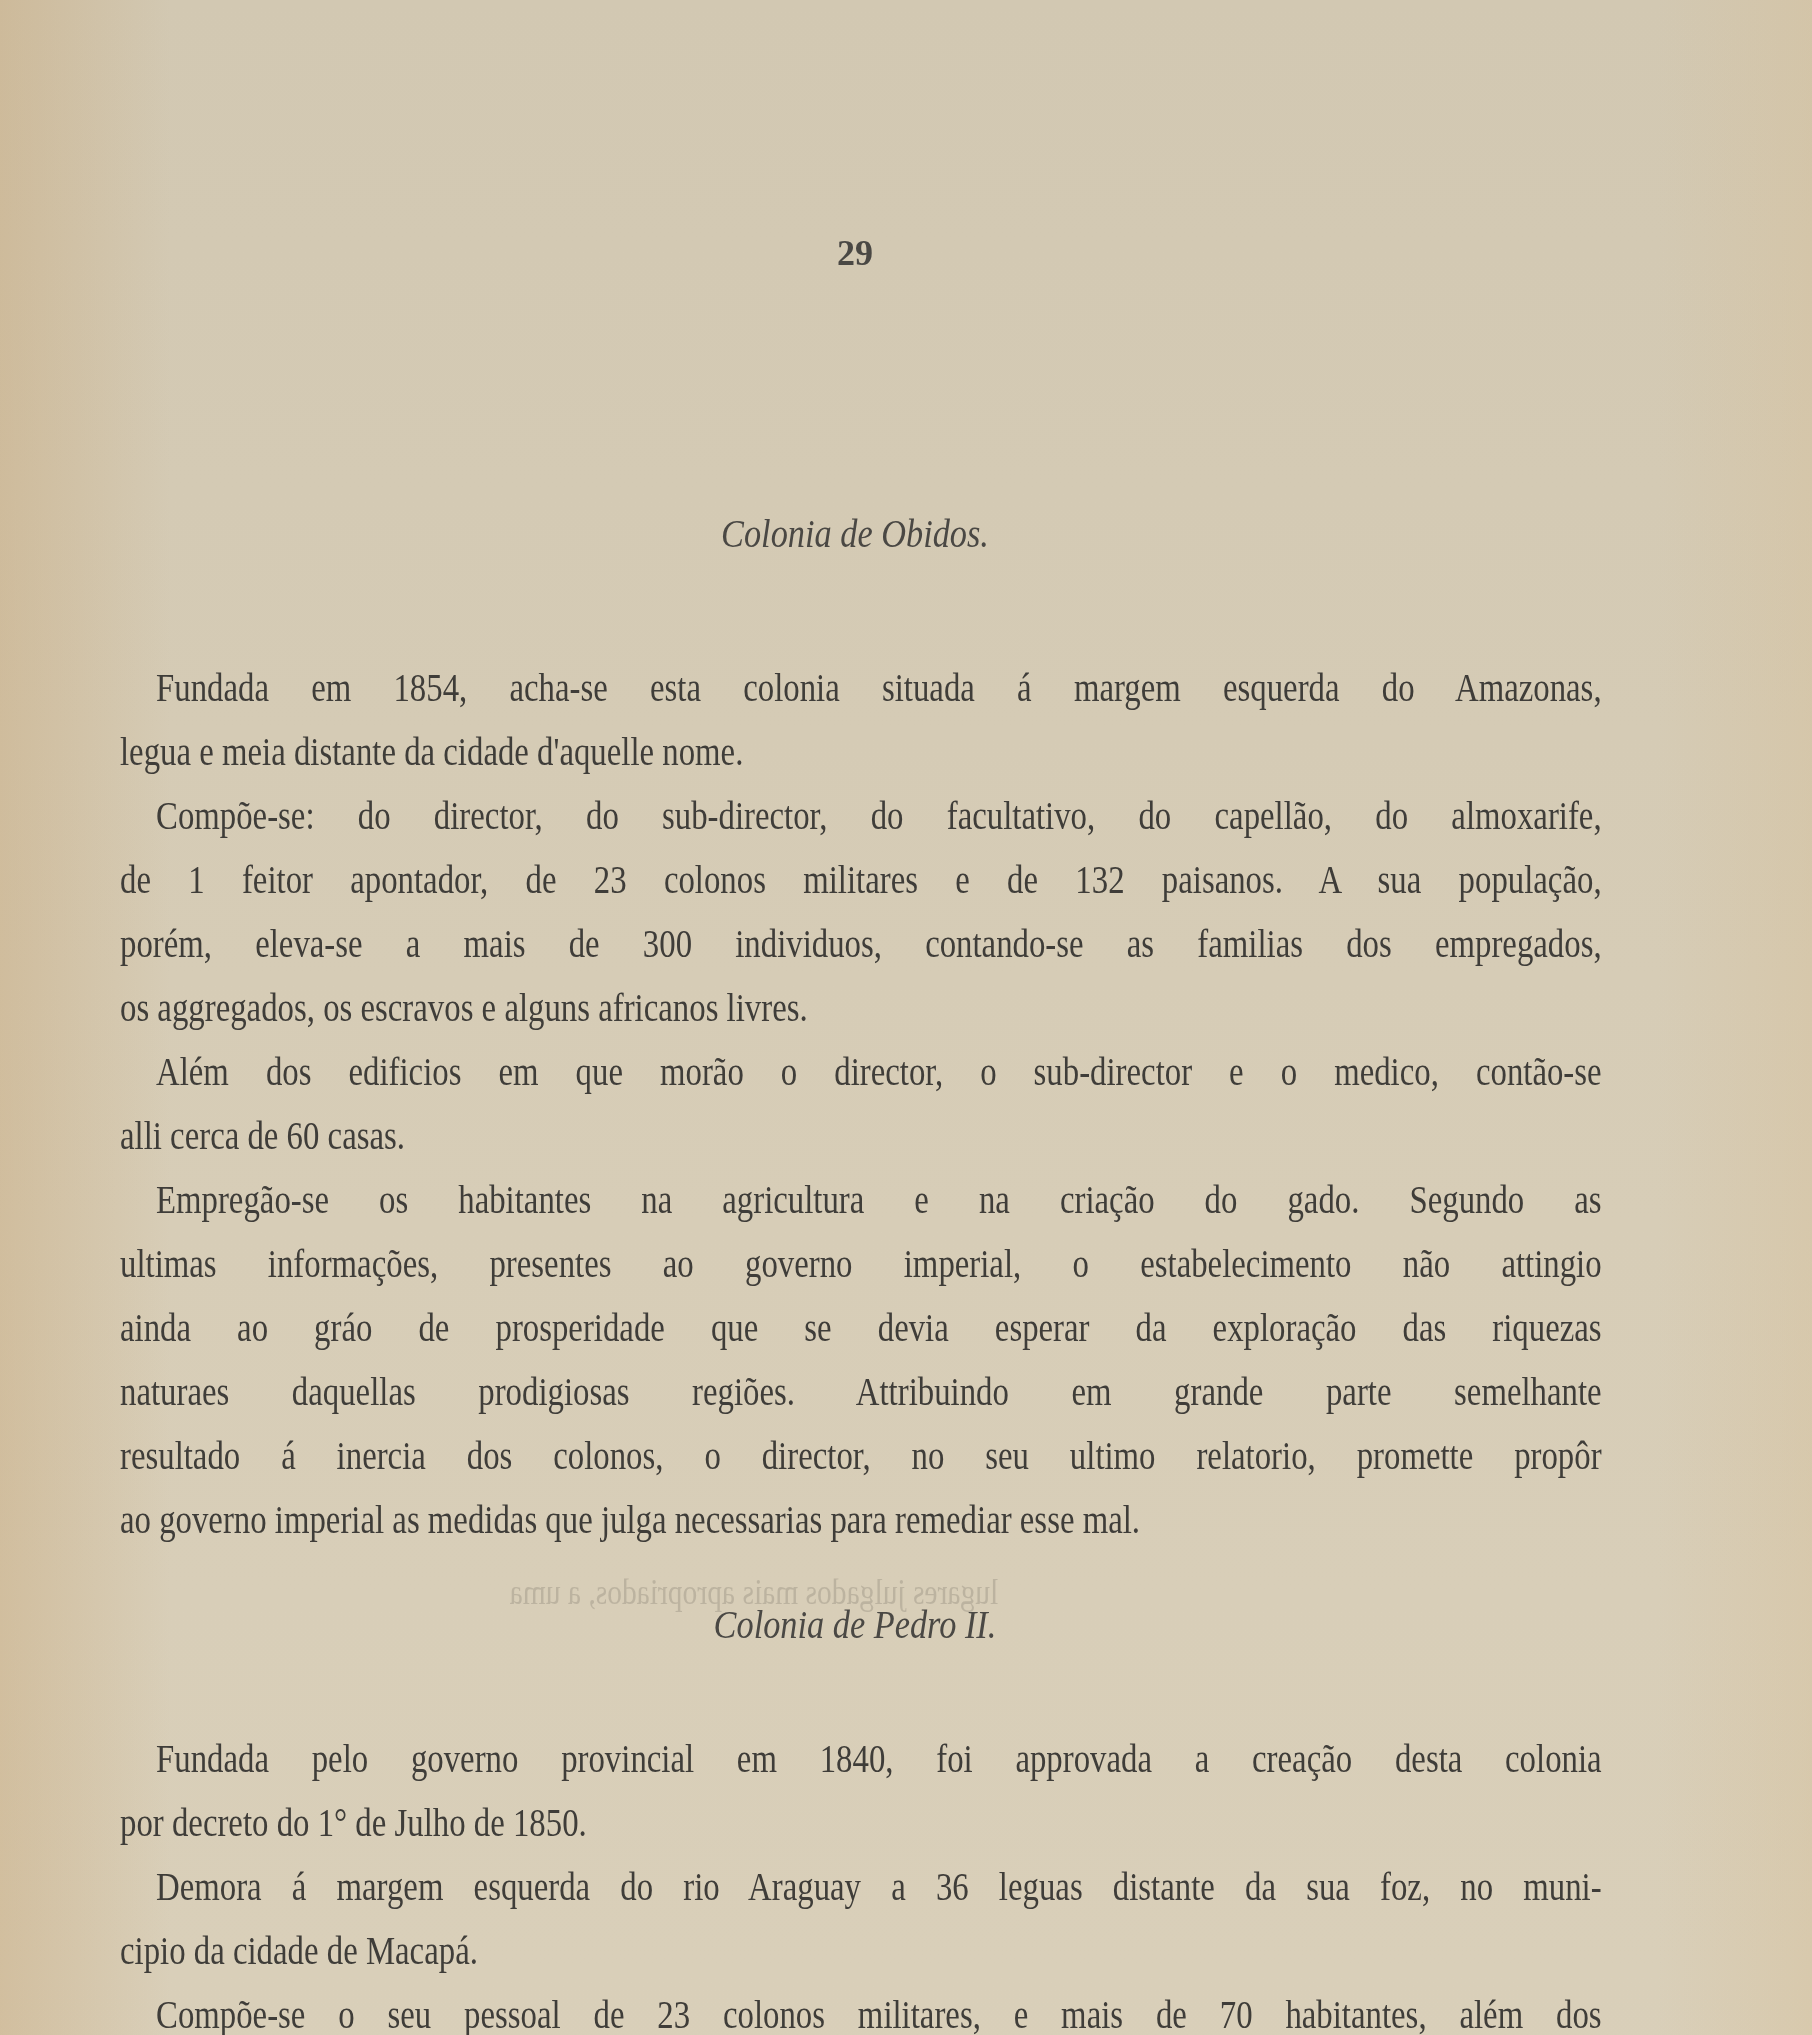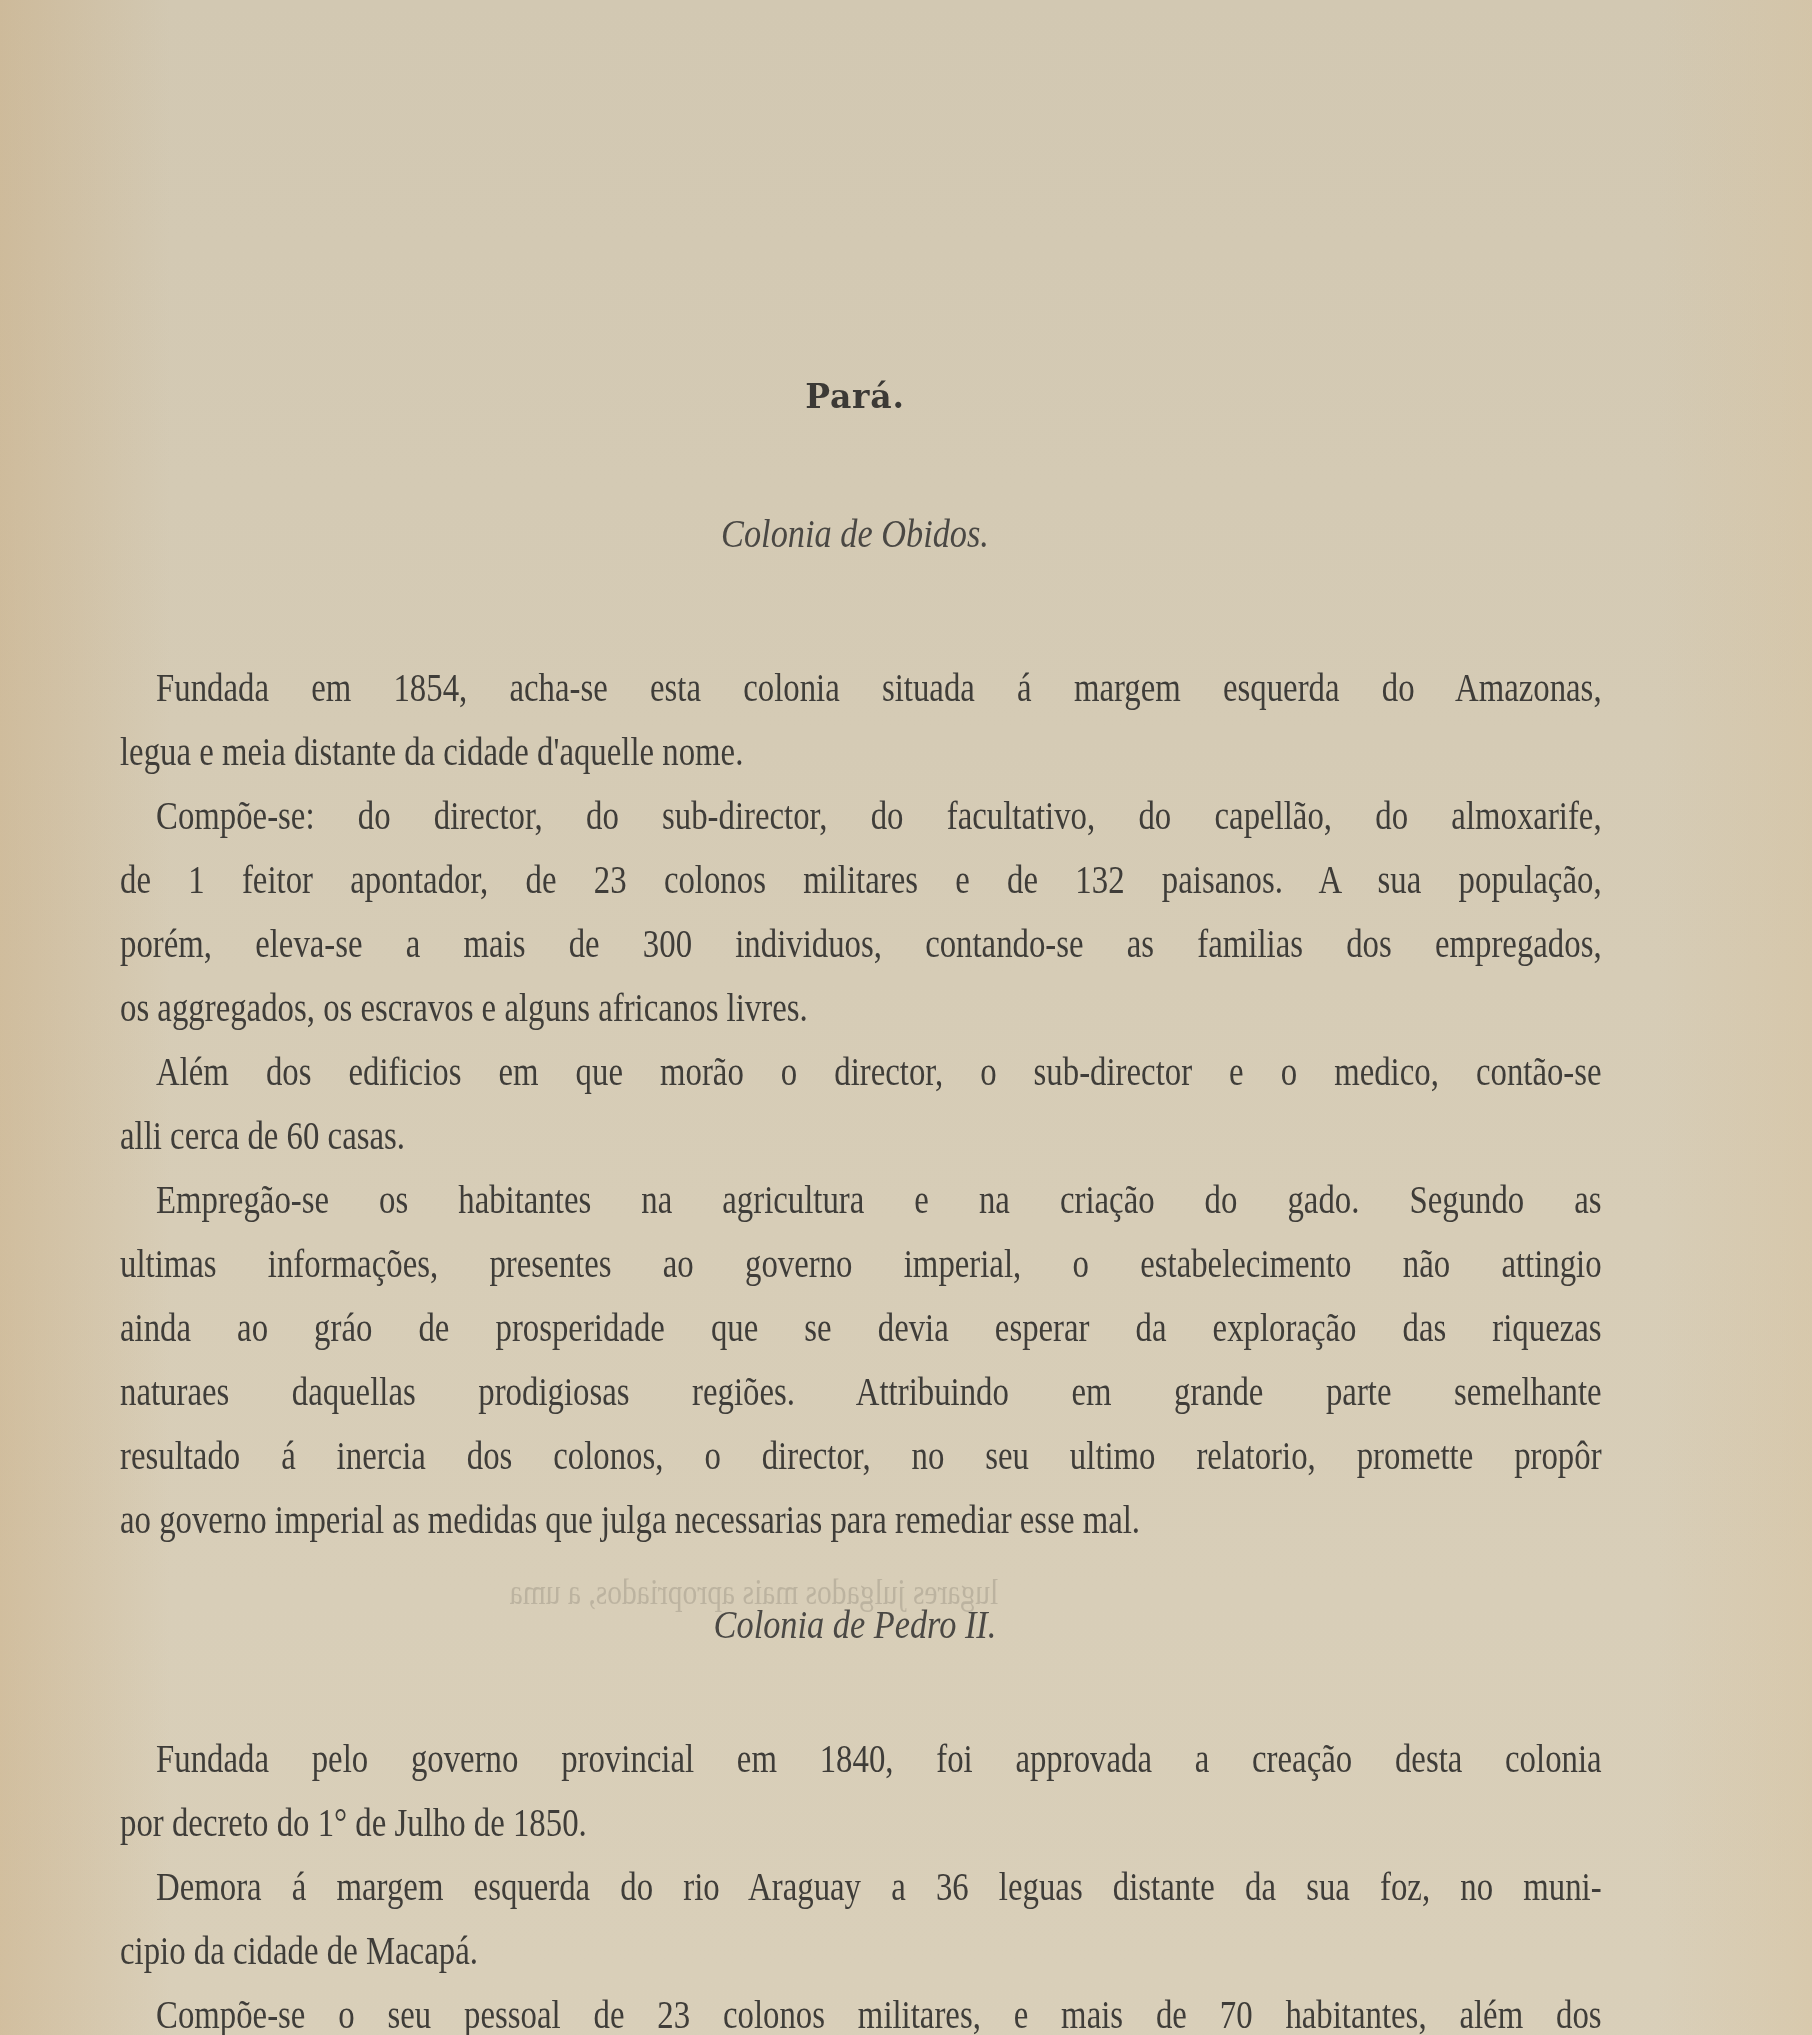--- a/index.html
+++ b/index.html
@@ -93,22 +93,22 @@
     white-space: nowrap;
     font-family: "Liberation Serif", serif;
   }
   .bleed1 { top: 1571px; left: 456px; }
 </style>
 </head>
 <body>
 
 <div class="page">
 
+  <div class="page-number">29</div>
 
-  <div class="province-title">Pará.</div>
 
   <div class="section-heading sec1">Colonia de Obidos.</div>
 
   <div class="text-block block1">
       <div class="line indent">Fundada em 1854, acha-se esta colonia situada á margem esquerda do Amazonas,</div>
       <div class="line last">legua e meia distante da cidade d'aquelle nome.</div>
       <div class="line indent">Compõe-se: do director, do sub-director, do facultativo, do capellão, do almoxarife,</div>
       <div class="line">de 1 feitor apontador, de 23 colonos militares e de 132 paisanos. A sua população,</div>
       <div class="line">porém, eleva-se a mais de 300 individuos, contando-se as familias dos empregados,</div>
       <div class="line last">os aggregados, os escravos e alguns africanos livres.</div>

